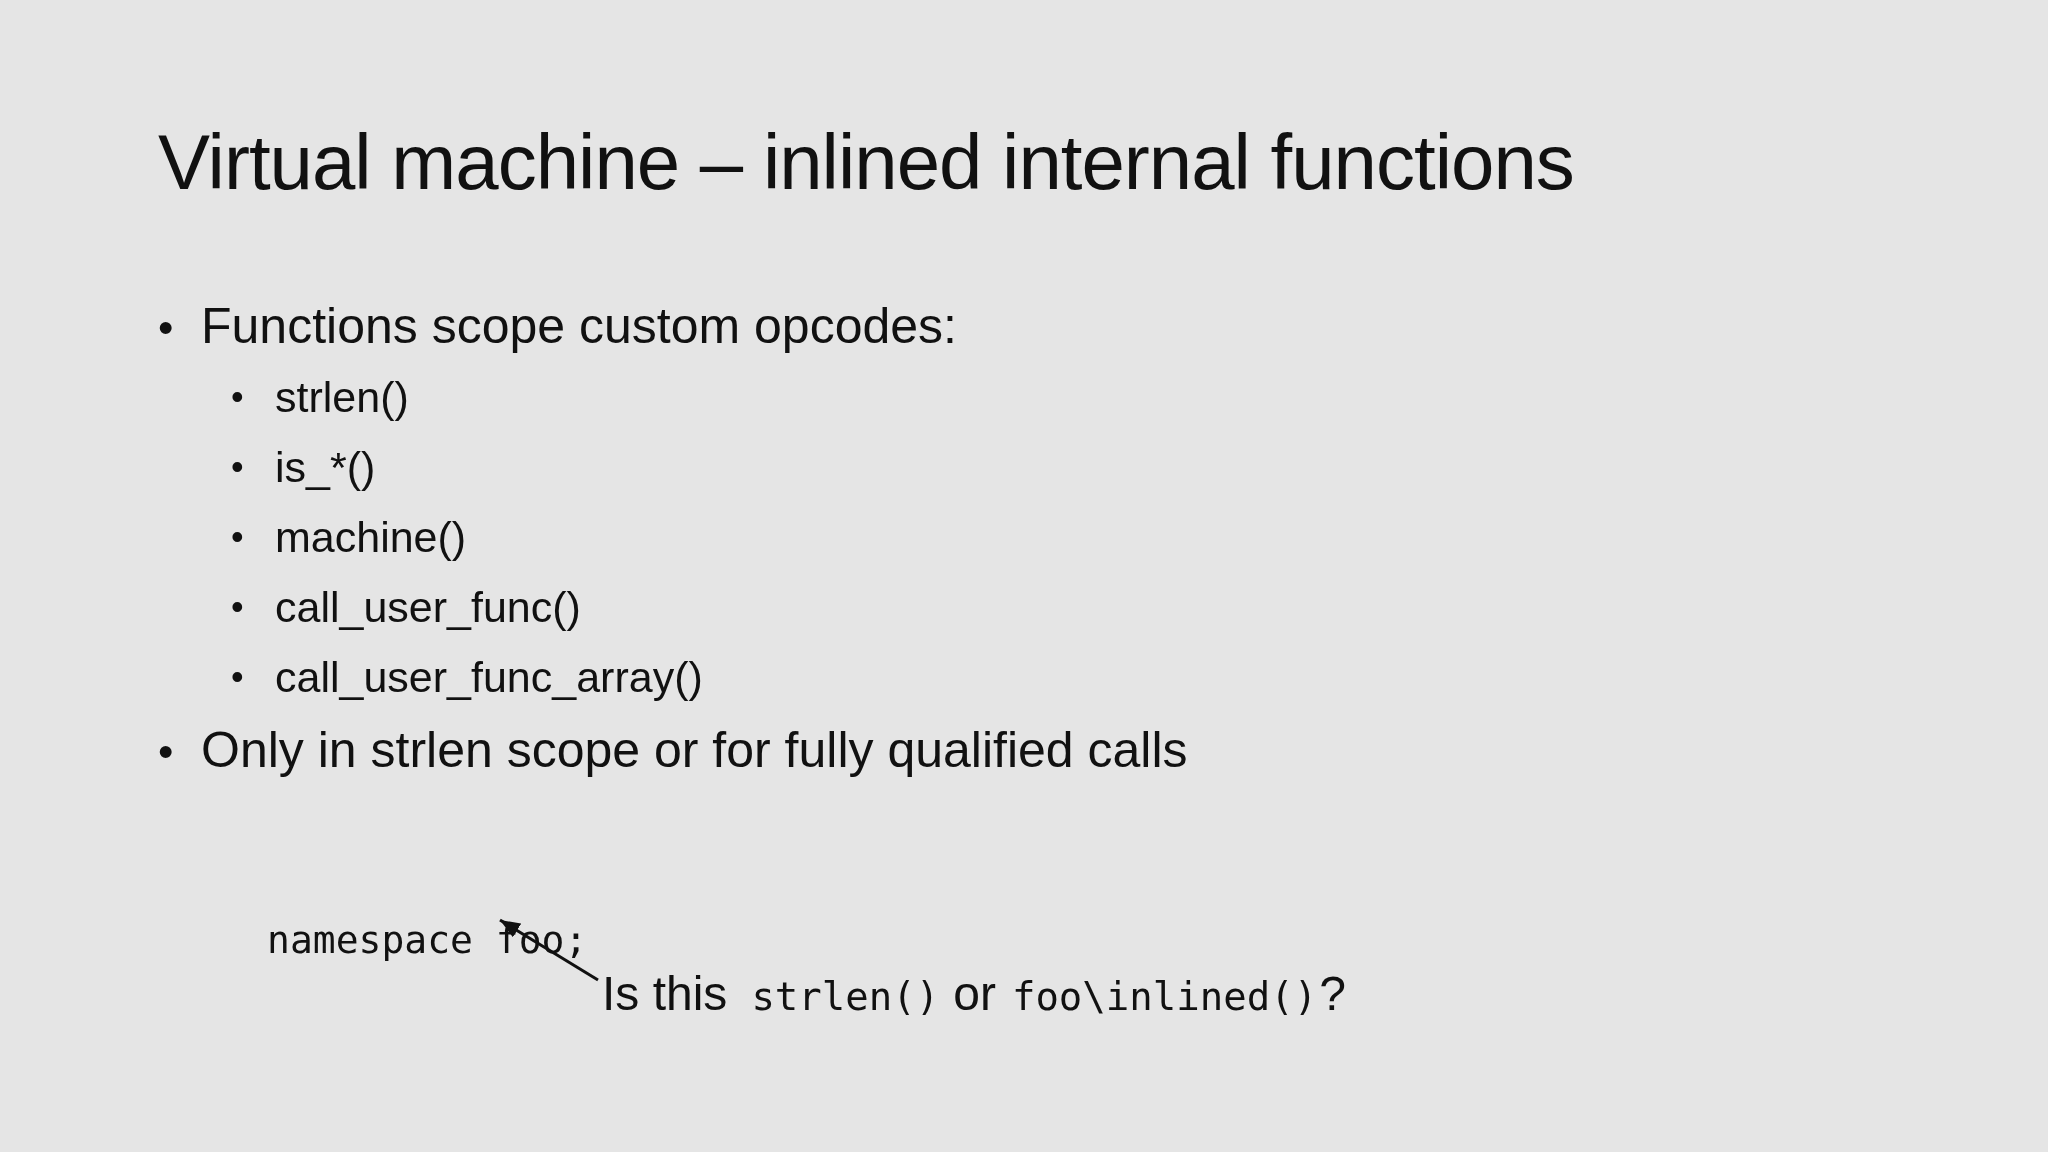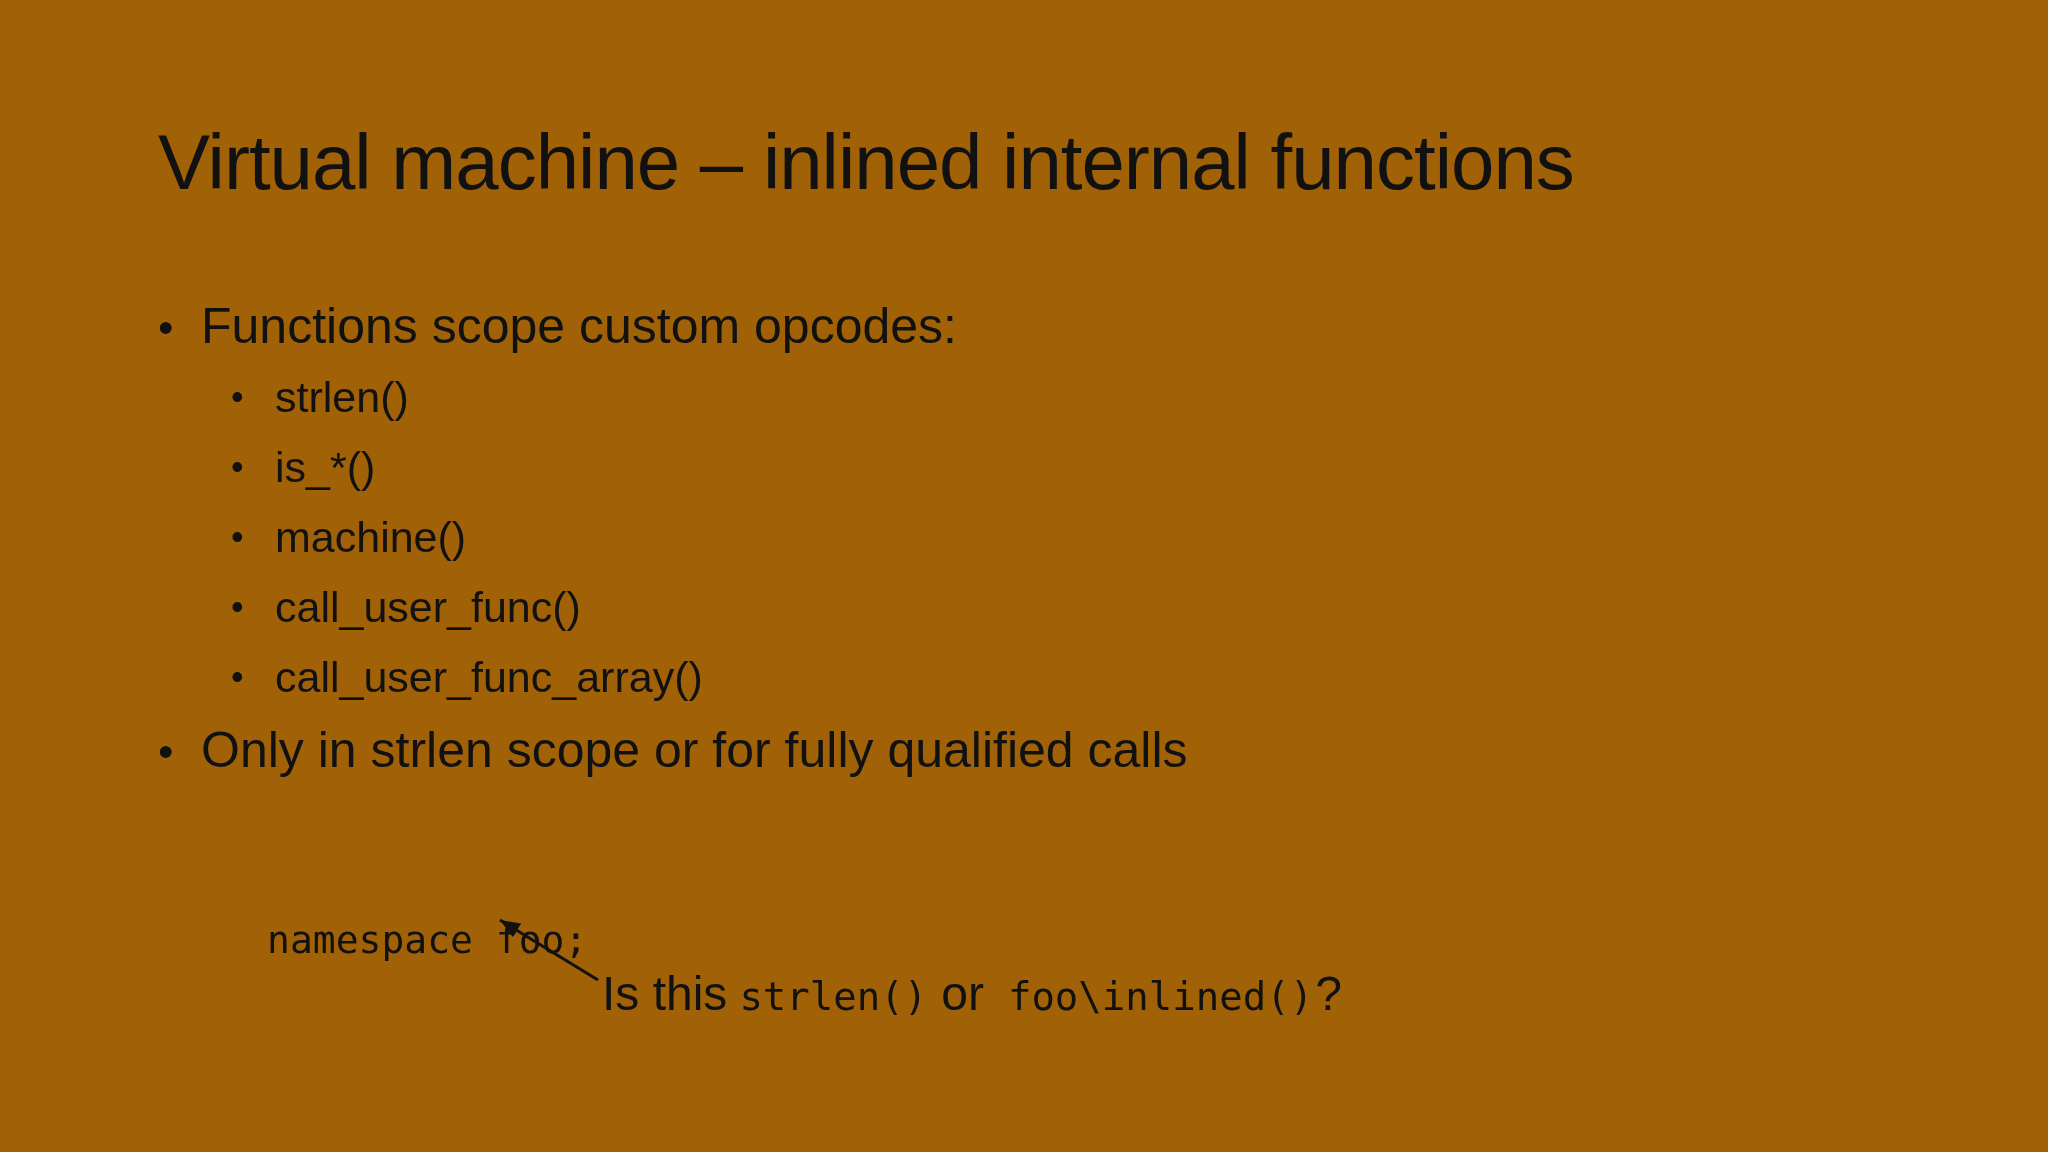--- a/index.html
+++ b/index.html
@@ -4,21 +4,21 @@
 <style>
   html, body {
     margin: 0;
     padding: 0;
     background: #ffffff;
   }
   .slide {
     position: relative;
     width: 2048px;
     height: 1152px;
-    background: #a16207;
+    background: #e5e5e5;
     color: #111111;
     font-family: "Liberation Sans", "DejaVu Sans", sans-serif;
     overflow: hidden;
   }
   .title {
     position: absolute;
     left: 158px;
     top: 122px;
     font-size: 78px;
     font-weight: 400;
@@ -78,22 +78,22 @@
     left: 602px;
     top: 968px;
     font-size: 48px;
     line-height: 1.1;
     white-space: nowrap;
   }
   .annotation .ann-code {
     font-family: "DejaVu Sans Mono", "Liberation Mono", monospace;
     font-size: 39px;
   }
-  .annotation .ann-prefix { margin-right: 12px; }
-  .annotation .ann-middle { margin-left: 14px; margin-right: 24px; }
+  .annotation .ann-prefix { margin-right: 24px; }
+  .annotation .ann-middle { margin-left: 14px; margin-right: 16px; }
   .annotation .ann-suffix { margin-left: 2px; }
 </style>
 </head>
 <body>
 
 <div class="slide">
 
   <h1 class="title">Virtual machine – inlined internal functions</h1>
 
   <div class="bullet-row bullet1">

